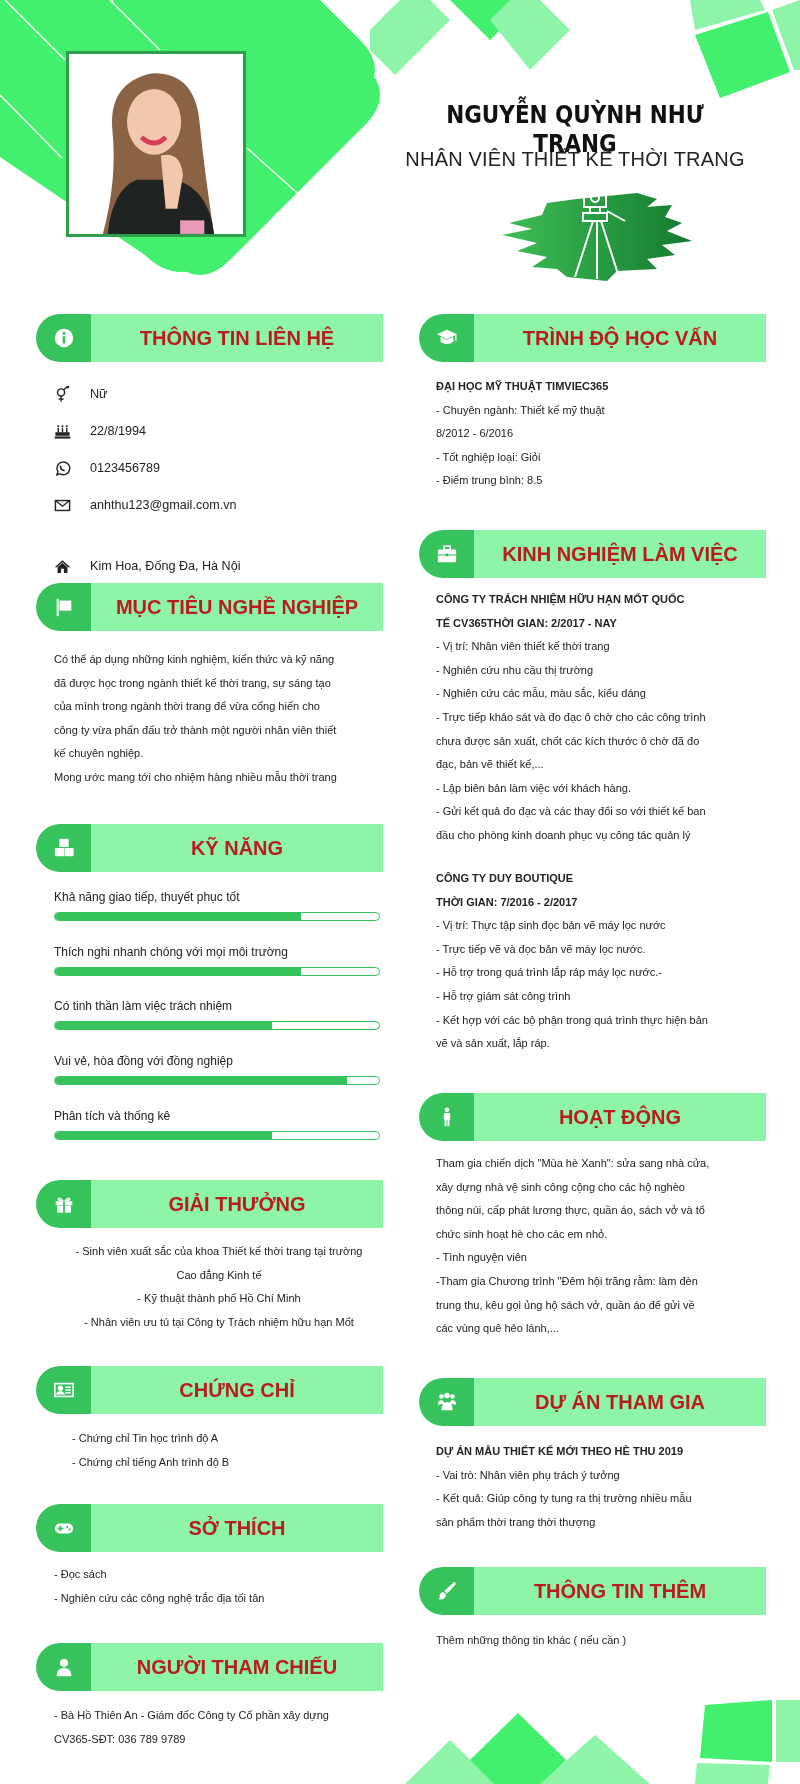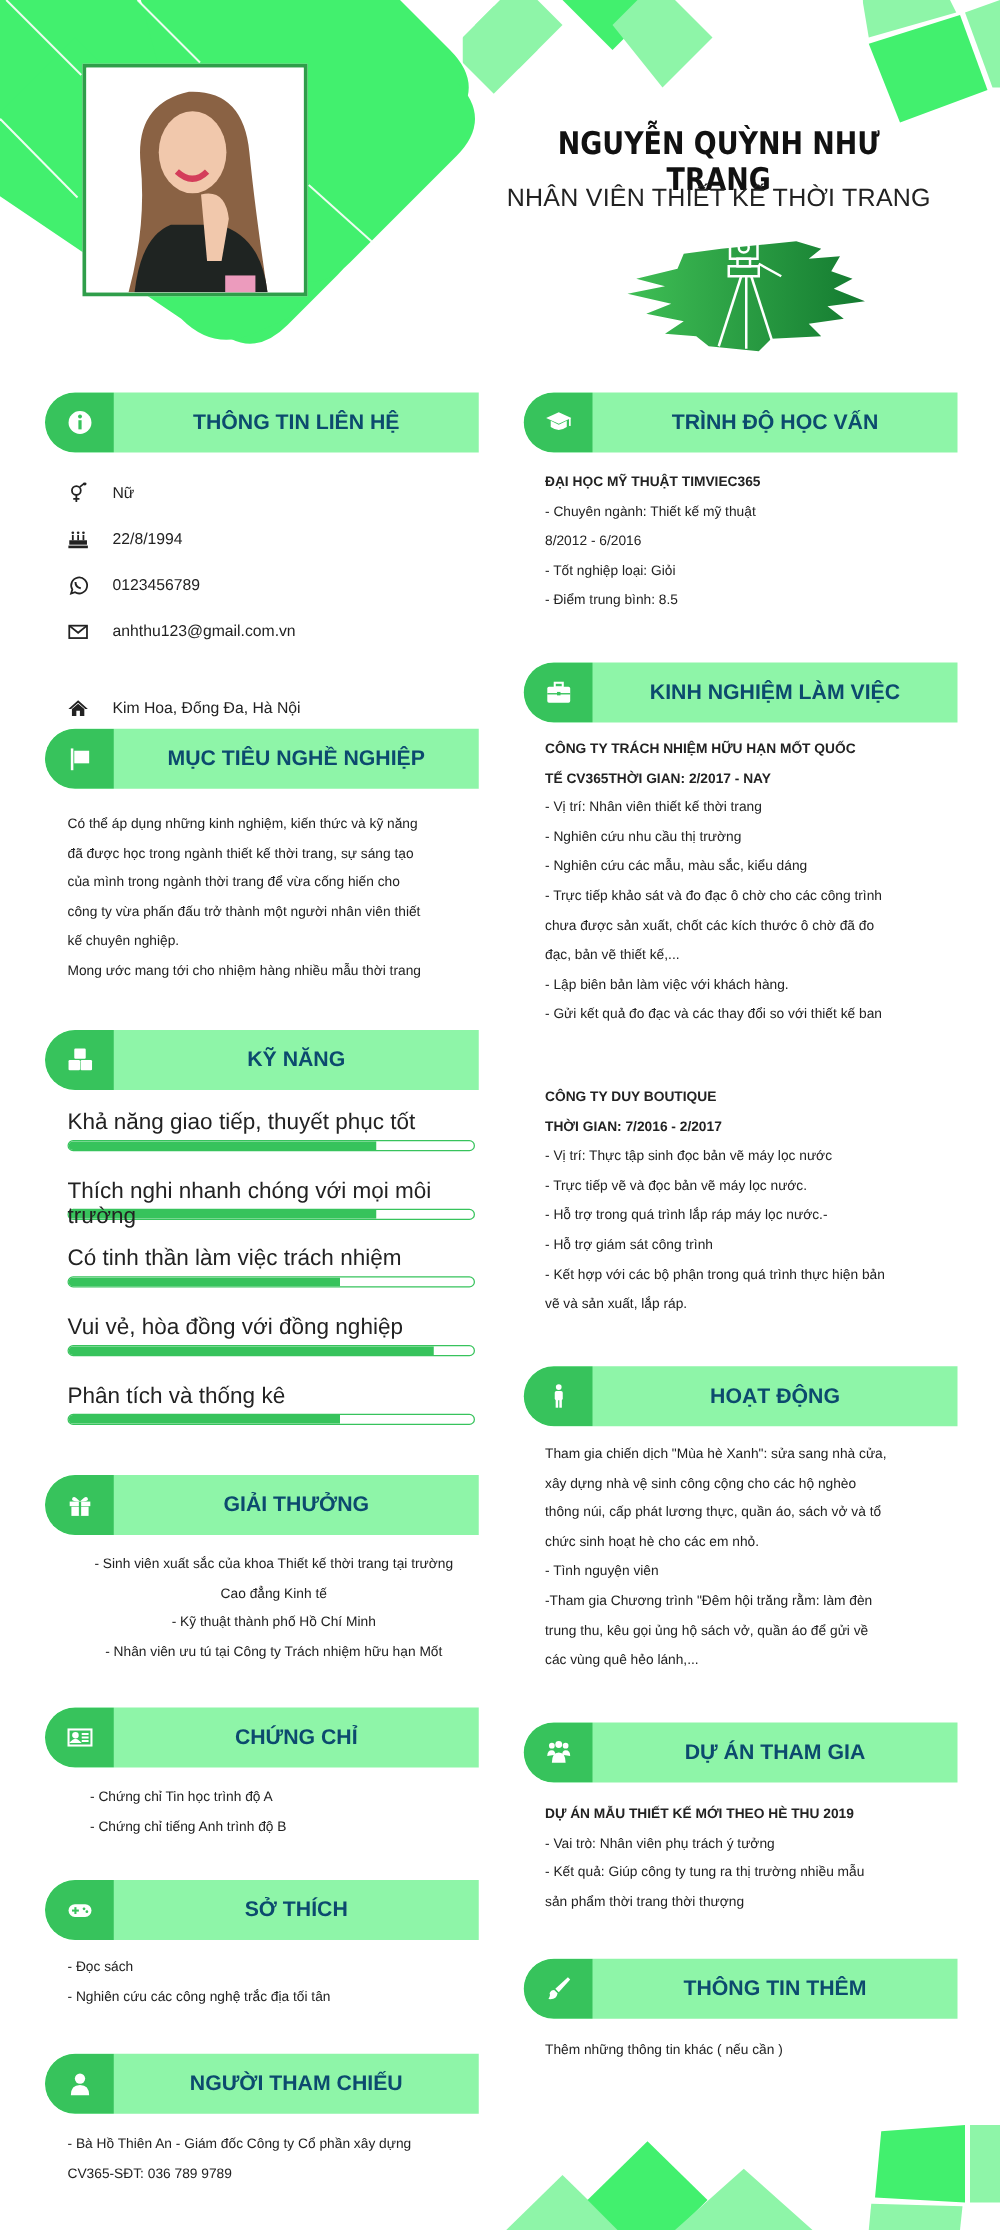--- a/index.html
+++ b/index.html
@@ -32,39 +32,39 @@
     border-radius: 24px 0 0 24px; overflow: hidden;
   }
   .sec-head .icon-box {
     position: absolute; left: 0; top: 0; width: 55px; height: 48px;
     background: #37c35c; border-radius: 24px 0 0 24px;
     display: flex; align-items: center; justify-content: center;
   }
   .sec-head .icon-box svg { width: 22px; height: 22px; }
   .sec-head .title {
     position: absolute; left: 55px; right: 0; top: 0; height: 48px; line-height: 48px;
-    text-align: center; font-weight: bold; font-size: 17px; color: #0c4a6e;
+    text-align: center; font-weight: bold; font-size: 20px; color: #b91c1c;
   }
   .left-col .sec-head { left: 36px; width: 347px; }
   .right-col .sec-head { left: 419px; width: 347px; }
 
   
   .block { position: absolute; font-size: 11px; line-height: 23.6px; color: #222; }
   .left-col .block { left: 54px; width: 330px; }
   .right-col .block { left: 436px; width: 330px; }
   .bold { font-weight: bold; }
 
   .contact-row { position: absolute; left: 52px; height: 24px; display: flex; align-items: center; }
   .contact-row .c-icon { width: 20px; height: 18px; display: flex; align-items: center; justify-content: center; margin-right: 18px; }
   .contact-row .c-icon svg { width: 17px; height: 17px; }
   .contact-row .c-text { font-size: 12.6px; color: #222; }
 
   
   .skill { position: absolute; left: 54px; width: 326px; }
-  .skill .s-label { font-size: 18px; color: #222; height: 20px; line-height: 20px; }
+  .skill .s-label { font-size: 12px; color: #222; height: 20px; line-height: 20px; }
   .skill .s-track {
     margin-top: 5px; width: 326px; height: 9px; border: 1.5px solid #37c35c;
     border-radius: 5px; background: #fff; overflow: hidden;
   }
   .skill .s-fill { height: 100%; background: #37c35c; }
 
   .list-item { display: block; }
 </style>
 </head>
 <body>
@@ -383,20 +383,21 @@
     <span class="list-item bold">CÔNG TY TRÁCH NHIỆM HỮU HẠN MỐT QUỐC</span>
     <span class="list-item bold">TẾ CV365THỜI GIAN: 2/2017 - NAY</span>
     <span class="list-item">- Vị trí: Nhân viên thiết kế thời trang</span>
     <span class="list-item">- Nghiên cứu nhu cầu thị trường</span>
     <span class="list-item">- Nghiên cứu các mẫu, màu sắc, kiểu dáng</span>
     <span class="list-item">- Trực tiếp khảo sát và đo đạc ô chờ cho các công trình</span>
     <span class="list-item">chưa được sản xuất, chốt các kích thước ô chờ đã đo</span>
     <span class="list-item">đạc, bản vẽ thiết kế,...</span>
     <span class="list-item">- Lập biên bản làm việc với khách hàng.</span>
     <span class="list-item">- Gửi kết quả đo đạc và các thay đổi so với thiết kế ban</span>
+    <span class="list-item">đầu cho phòng kinh doanh phục vụ công tác quản lý</span>
   </div>
   <div class="block" style="top:867px;">
     <span class="list-item bold">CÔNG TY DUY BOUTIQUE</span>
     <span class="list-item bold">THỜI GIAN: 7/2016 - 2/2017</span>
     <span class="list-item">- Vị trí: Thực tập sinh đọc bản vẽ máy lọc nước</span>
     <span class="list-item">- Trực tiếp vẽ và đọc bản vẽ máy lọc nước.</span>
     <span class="list-item">- Hỗ trợ trong quá trình lắp ráp máy lọc nước.-</span>
     <span class="list-item">- Hỗ trợ giám sát công trình</span>
     <span class="list-item">- Kết hợp với các bộ phận trong quá trình thực hiện bản</span>
     <span class="list-item">vẽ và sản xuất, lắp ráp.</span>

